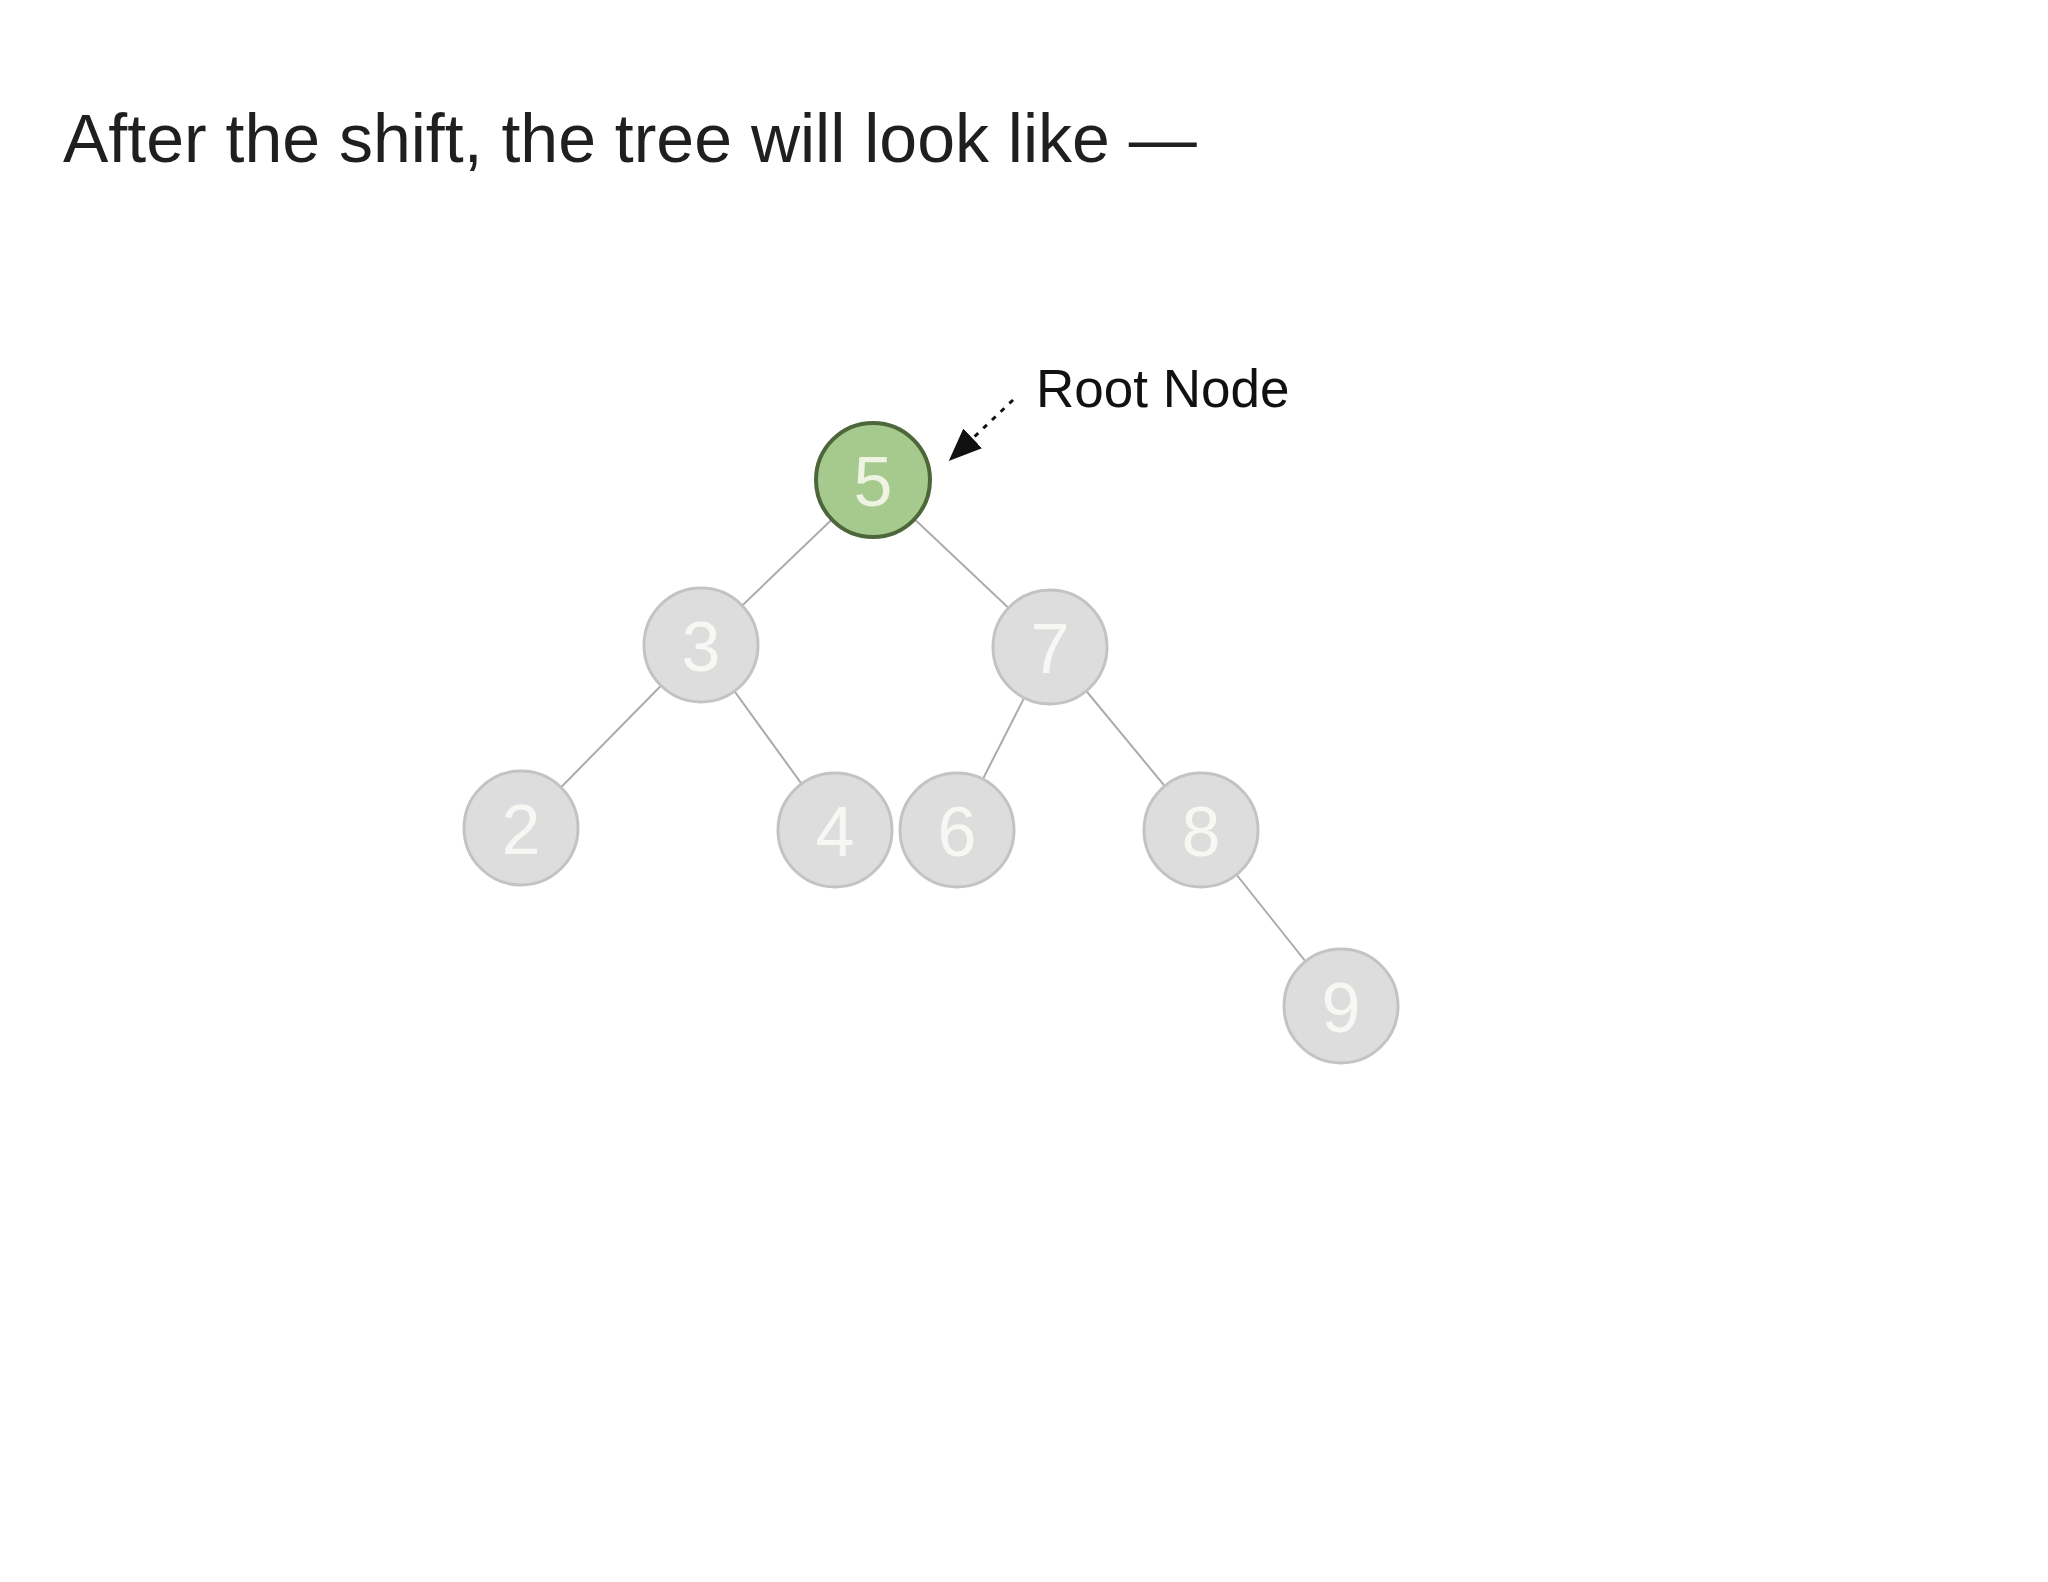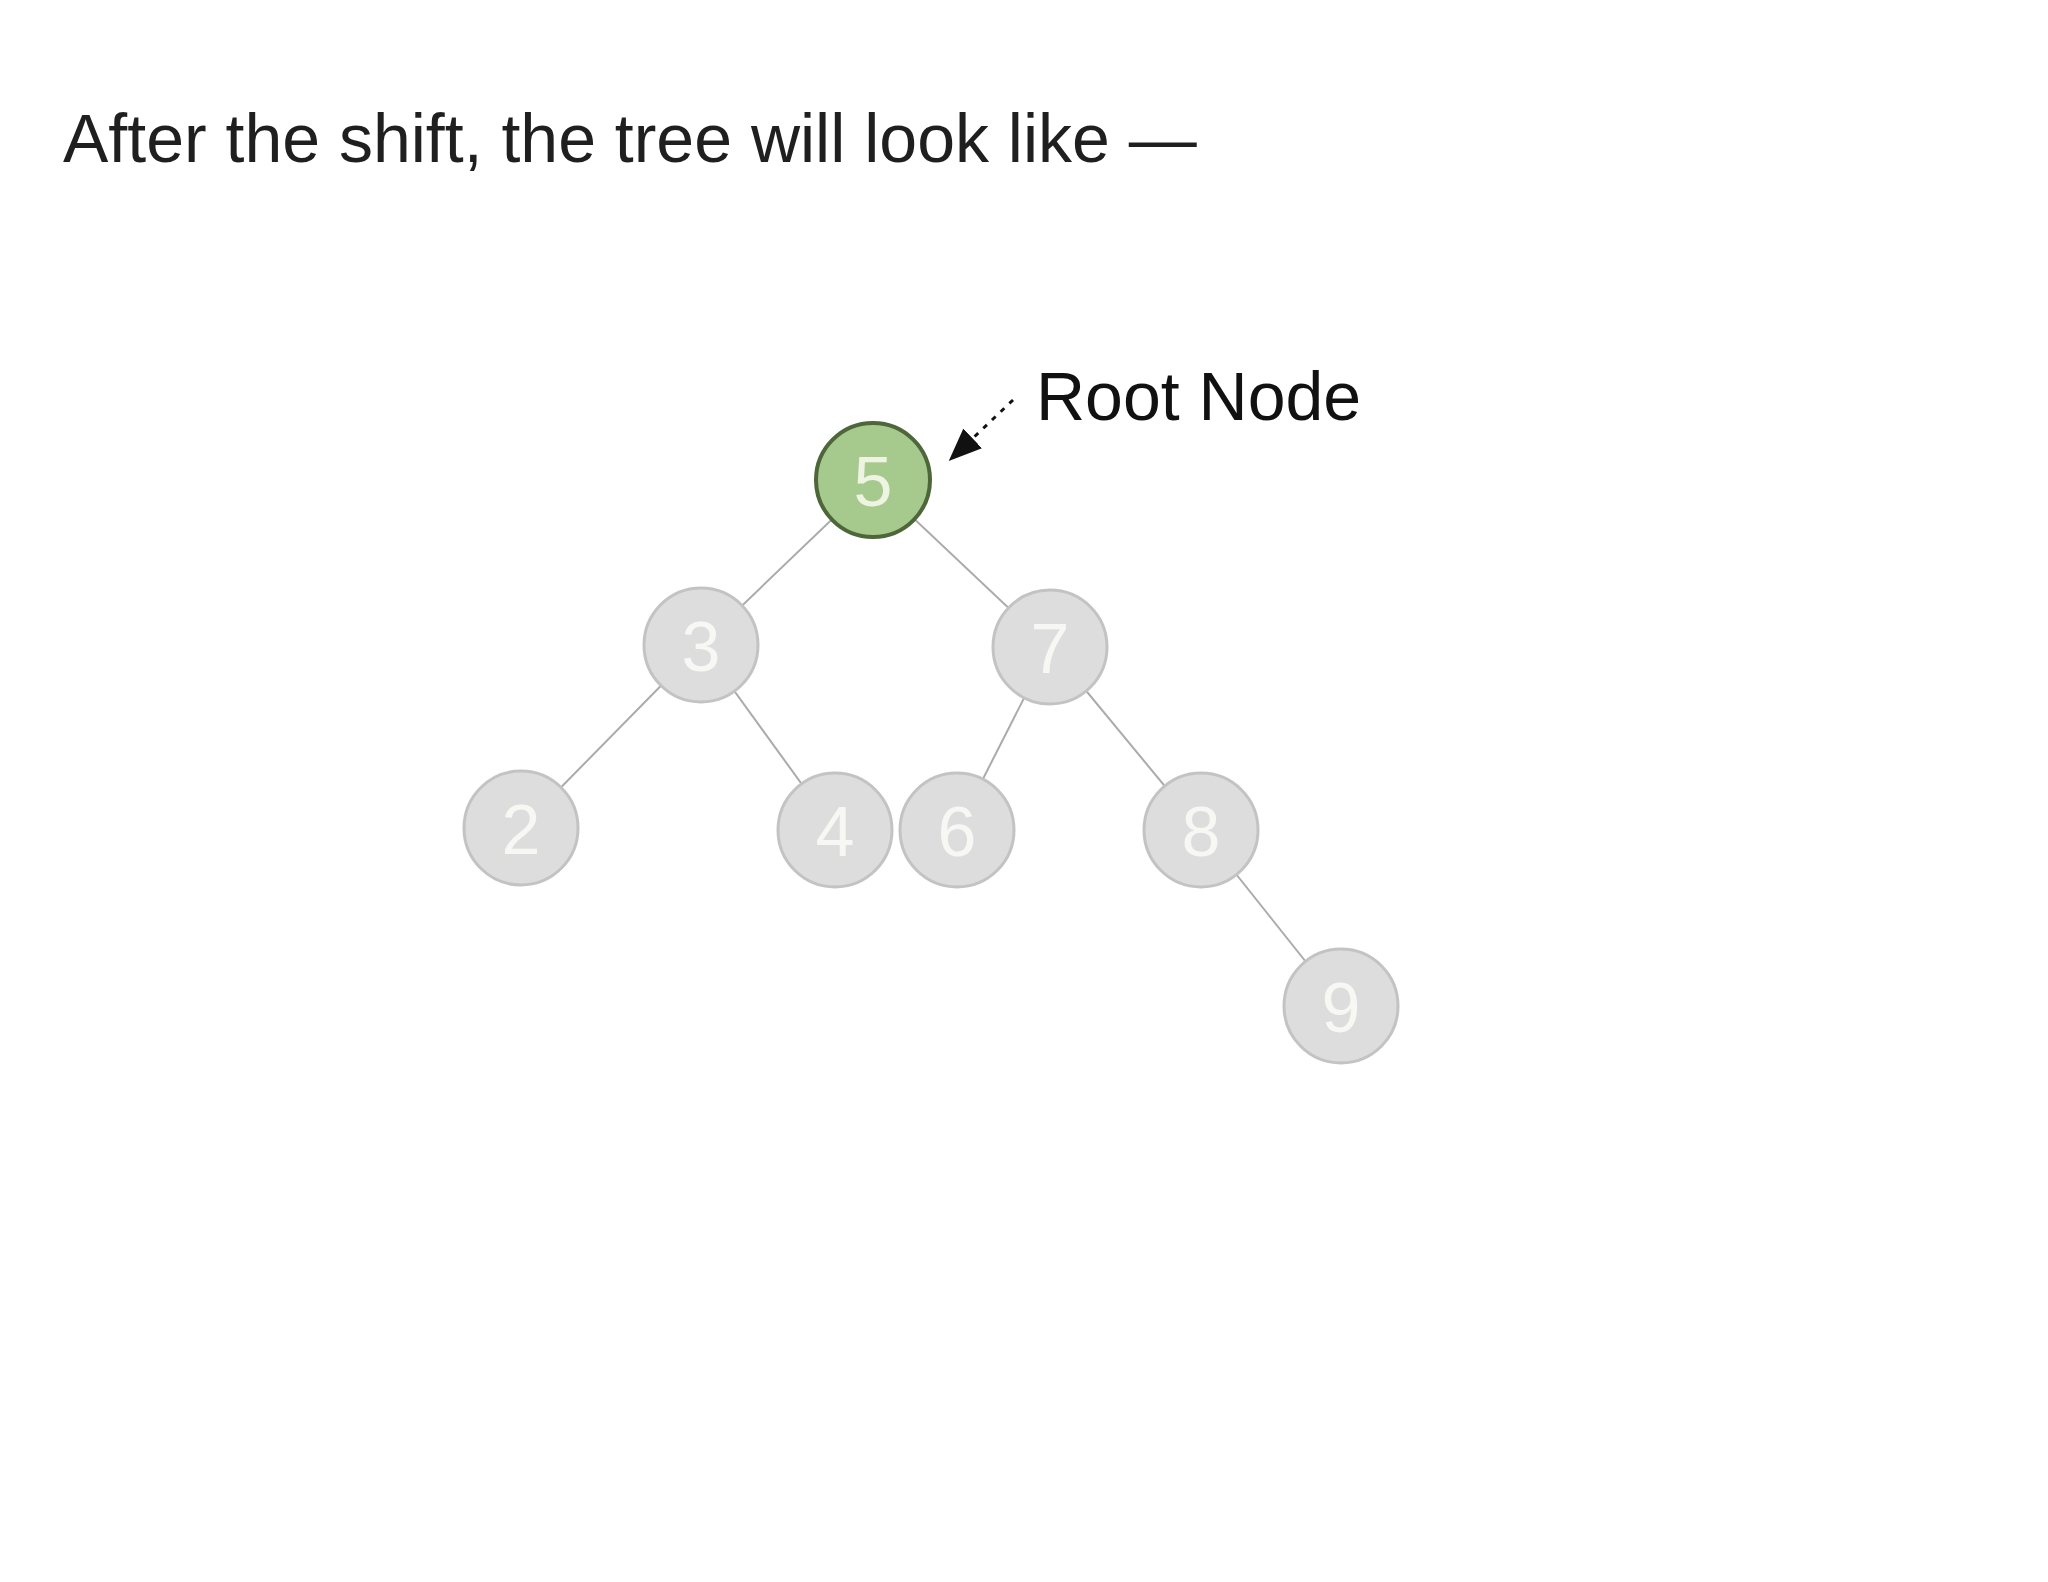--- a/index.html
+++ b/index.html
@@ -23,21 +23,21 @@
     line-height: 1.0;
     font-weight: 400;
     color: #1f1f1f;
     letter-spacing: 0px;
     white-space: nowrap;
   }
   .annotation-label {
     position: absolute;
     left: 1036px;
     top: 362px;
-    font-size: 68px;
+    font-size: 53px;
     line-height: 1.0;
     font-weight: 400;
     color: #111111;
     white-space: nowrap;
   }
   .tree-svg {
     position: absolute;
     left: 0;
     top: 0;
   }

